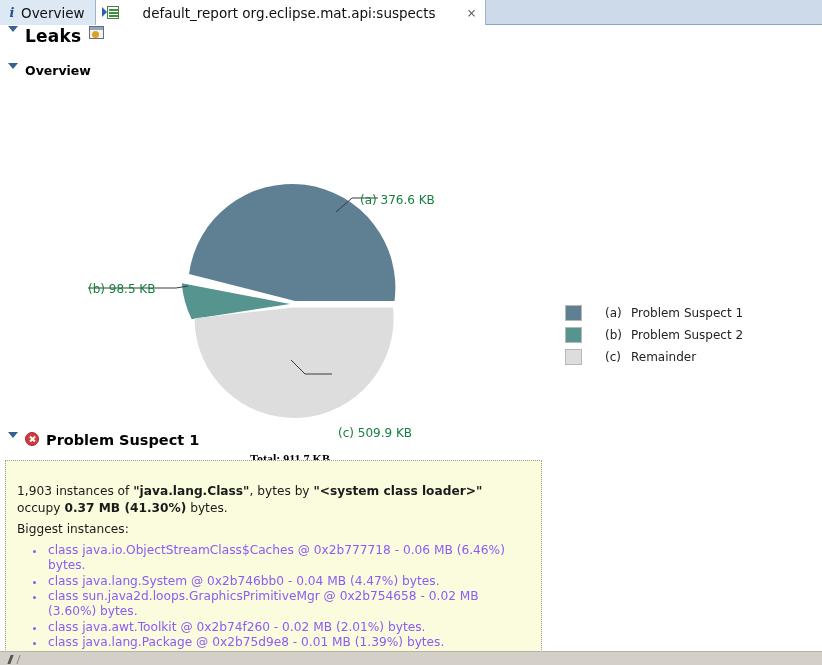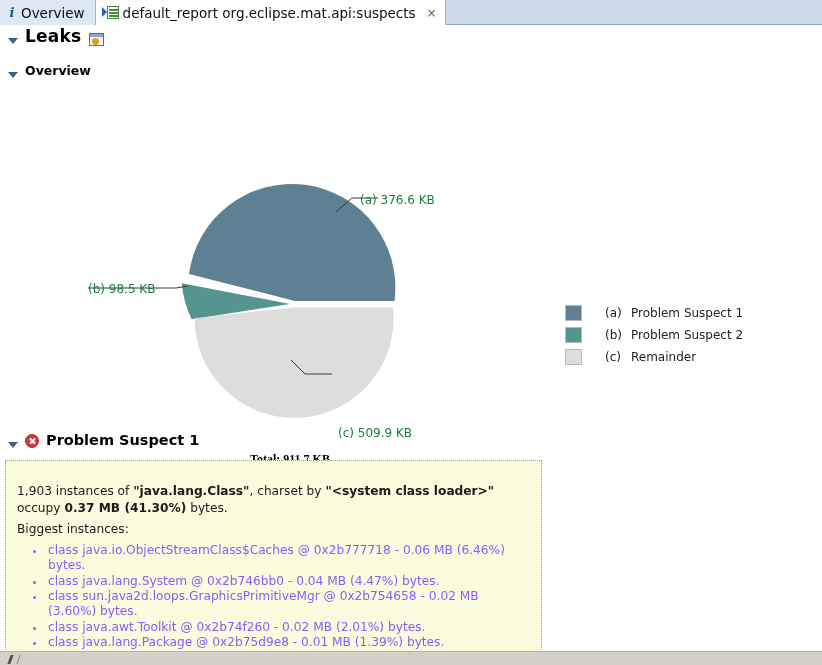--- a/index.html
+++ b/index.html
@@ -24,21 +24,21 @@
     display: flex; align-items: center;
     padding: 0 7px 0 6px;
     height: 25px;
     font-size: 13.5px;
     color: #101010;
     white-space: nowrap;
     border-right: 1px solid #9fb4cb;
     cursor: default;
   }
   .tab.active-soft { background: #dce8f4; }
-  .tab.active-main { background: #ffffff; }
+  .tab.active-main { background: #ffffff; gap: 20px; }
   .tab .tab-label { padding: 0 3px; }
   .tab-close {
     margin-left: 8px; margin-right: 1px;
     font-size: 12px; color: #5a5a5a;
     line-height: 1;
   }
   .tabbar-filler { flex: 1 1 auto; background: #ccdaea; }
 
   
   .icon-info {
@@ -72,21 +72,21 @@
   
   #content {
     position: absolute; left: 0; top: 26px;
     width: 822px; height: 628px;
     background: #ffffff;
     overflow: hidden;
   }
 
   
   .sec-head {
-    display: flex; align-items: flex-end;
+    display: flex; align-items: flex-start;
     font-weight: bold;
     color: #000000;
     white-space: nowrap;
   }
   .twisty {
     width: 0; height: 0; margin-right: 7px;
     border-left: 5px solid transparent;
     border-right: 5px solid transparent;
     border-top: 6px solid #36608f;
     flex: 0 0 auto;
@@ -274,21 +274,21 @@
     </div>
   </div>
 
   <div id="suspect-head" class="sec-head">
     <span class="twisty"></span>
     <span class="icon-error"></span>
     <span>Problem Suspect 1</span>
   </div>
 
   <div id="suspect-box">
-    <p id="p-summary"><span>1,903 instances of </span><b>"java.lang.Class"</b><span>, charset by </span><b>"&lt;system class loader&gt;"</b><span> occupy </span><b>0.37 MB (41.30%)</b><span> bytes.</span></p>
+    <p id="p-summary"><span>1,903 instances of </span><b>"java.lang.Class"</b><span>, bytes by </span><b>"&lt;system class loader&gt;"</b><span> occupy </span><b>0.37 MB (41.30%)</b><span> bytes.</span></p>
     <p id="p-biggest">Biggest instances:</p>
     <ul id="suspect-list">
         <li>class java.io.ObjectStreamClass$Caches @ 0x2b777718 - 0.06 MB (6.46%) bytes.</li>
         <li>class java.lang.System @ 0x2b746bb0 - 0.04 MB (4.47%) bytes.</li>
         <li>class sun.java2d.loops.GraphicsPrimitiveMgr @ 0x2b754658 - 0.02 MB (3.60%) bytes.</li>
         <li>class java.awt.Toolkit @ 0x2b74f260 - 0.02 MB (2.01%) bytes.</li>
         <li>class java.lang.Package @ 0x2b75d9e8 - 0.01 MB (1.39%) bytes.</li>
         <li>class java.nio.charset.Charset @ 0x2b74aa00 - 0.01 MB (1.24%) bytes.</li>
       </ul>
   </div>

